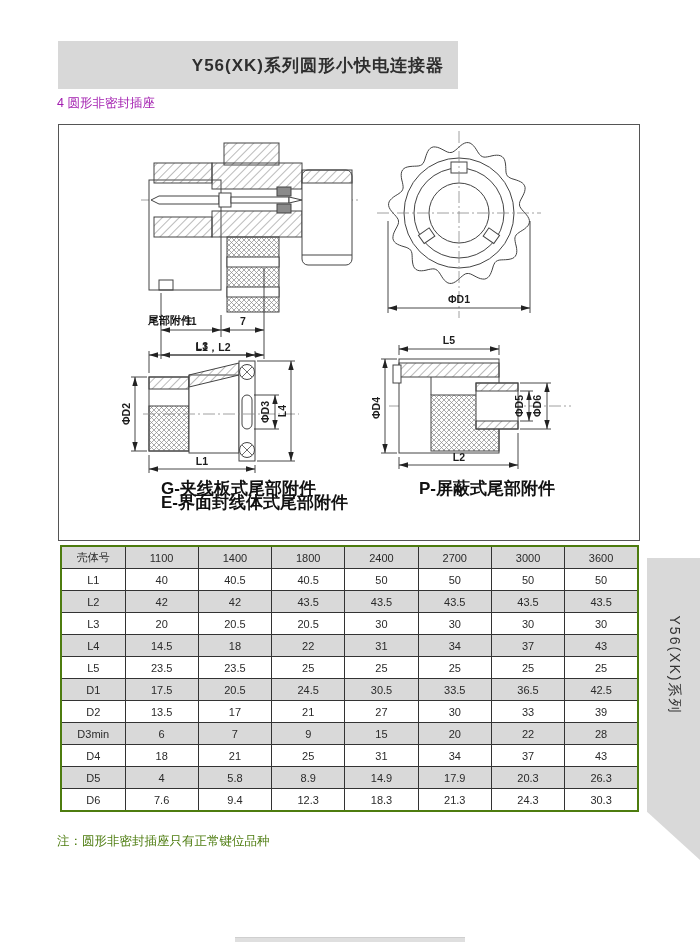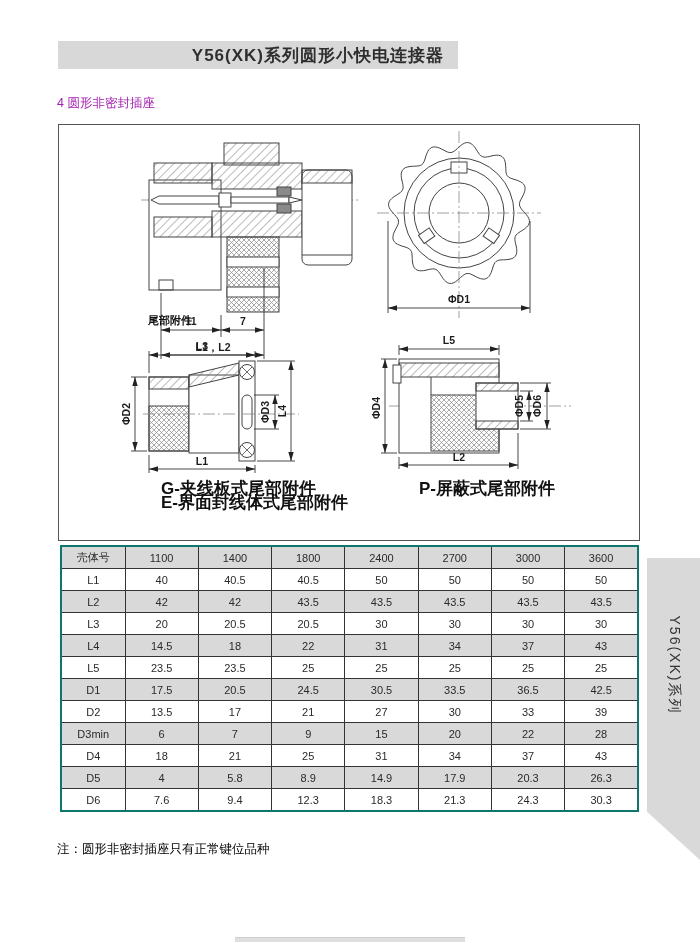--- a/index.html
+++ b/index.html
@@ -1,40 +1,40 @@
 <!DOCTYPE html>
 <html><head>
 <meta charset="utf-8">
 <style>
   html,body{margin:0;padding:0;background:#fff;}
   body{width:700px;height:943px;font-family:"Liberation Sans",sans-serif;color:#222;}
   .page{position:relative;width:700px;height:943px;background:#fff;overflow:hidden;}
 
-  .banner{position:absolute;left:58px;top:41px;width:400px;height:28px;background:#d8d8d8;
+  .banner{position:absolute;left:58px;top:41px;width:400px;height:48px;background:#d8d8d8;
           display:flex;align-items:center;justify-content:flex-end;padding-right:14px;box-sizing:border-box;}
   .banner span{font-size:17px;font-weight:bold;color:#2e2e2e;letter-spacing:1px;}
 
   .section-title{position:absolute;left:57px;top:95px;font-size:12.5px;color:#a21caf;}
 
   .drawing-box{position:absolute;left:58px;top:124px;width:582px;height:417px;border:1px solid #555;
                box-sizing:border-box;background:#fff;}
   .drawing-box svg{position:absolute;left:0;top:0;}
   .dwg-label{position:absolute;font-size:11px;font-weight:bold;color:#111;white-space:nowrap;}
   .caption{position:absolute;font-size:17px;font-weight:bold;color:#111;line-height:14px;white-space:nowrap;}
 
   svg text.dim{font-family:"Liberation Sans",sans-serif;font-size:10.5px;font-weight:bold;fill:#1d1d1d;}
 
   table.spec{position:absolute;left:60px;top:545px;width:579px;border-collapse:collapse;
-             border:2px solid #0f766e;table-layout:fixed;}
+             border:2px solid #4d7c0f;table-layout:fixed;}
   table.spec th,table.spec td{border:1px solid #333;height:21px;text-align:center;vertical-align:middle;
              font-size:11px;font-weight:normal;color:#2a2a2a;padding:0;overflow:hidden;}
   table.spec col.c0{width:64px;}
   table.spec tr.head,table.spec tr.shade{background:#d9d9d9;}
 
-  .note{position:absolute;left:57px;top:833px;font-size:12.5px;color:#000000;margin-top:8px;}
+  .note{position:absolute;left:57px;top:833px;font-size:12.5px;color:#4d7c0f;}
 
   .side-tab{position:absolute;left:647px;top:558px;width:53px;height:302px;background:#d9d9d9;
             clip-path:polygon(0 0,100% 0,100% 100%,0 84%);}
   .side-tab span{position:absolute;left:-49px;top:97px;width:150px;height:20px;text-align:center;
             transform:rotate(90deg);transform-origin:center;font-size:14px;color:#333;letter-spacing:2px;white-space:nowrap;}
 
   .bottom-bar{position:absolute;left:235px;top:937px;width:230px;height:4px;background:#dfdfdf;border-top:1px solid #cfcfcf;}
 </style>
 </head>
 <body>

